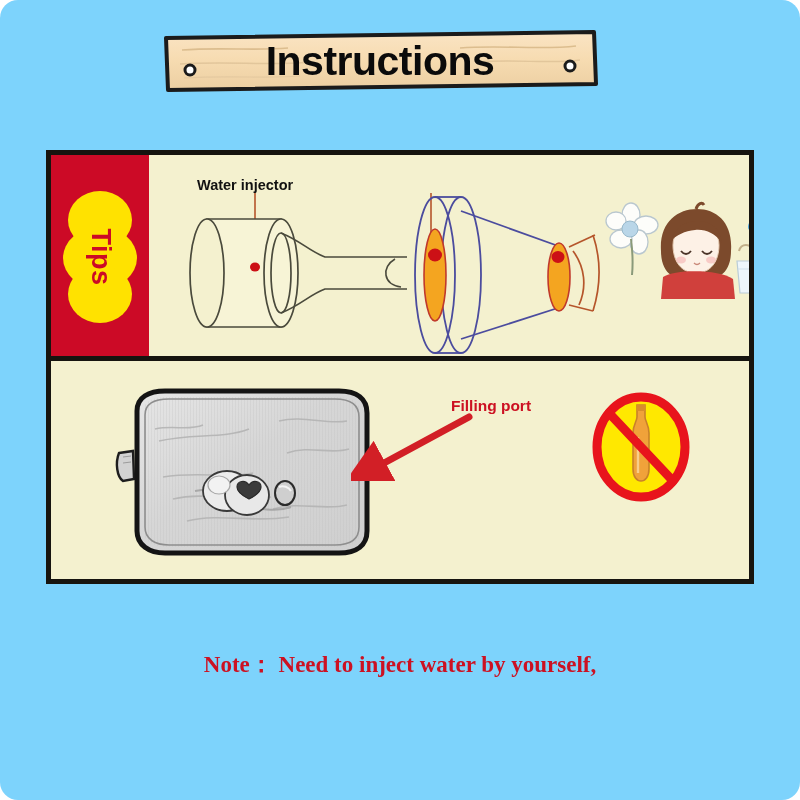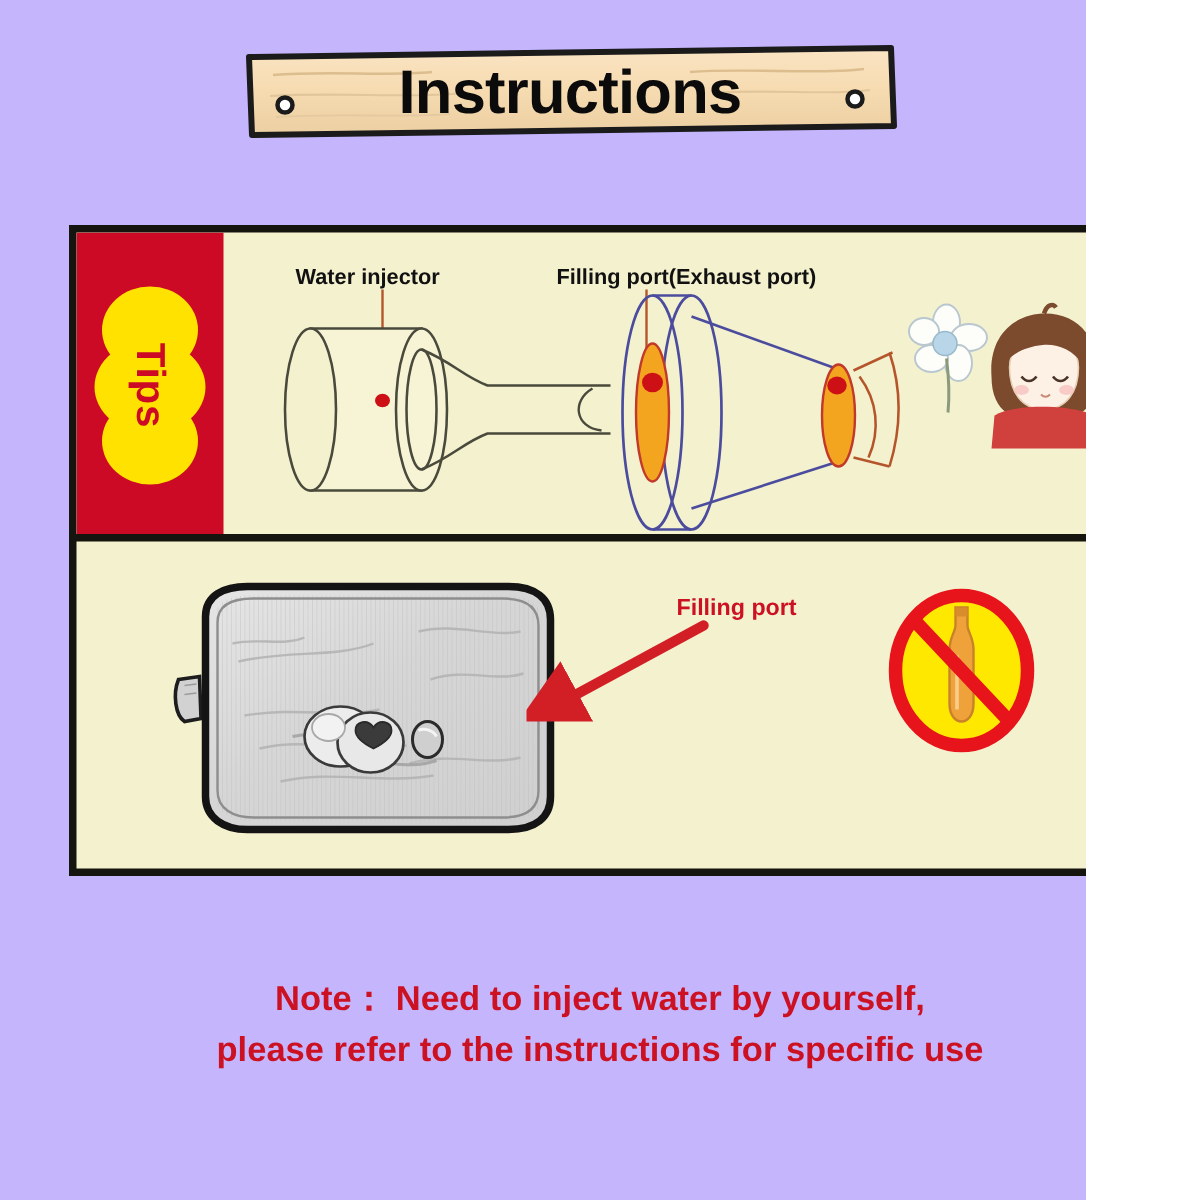--- a/index.html
+++ b/index.html
@@ -2,25 +2,26 @@
 <html><head>
 <meta charset="utf-8">
 <style>
   html, body {
     margin: 0;
     padding: 0;
     background: #ffffff;
   }
   #page {
     position: relative;
-    width: 724px;
+    width: 800px;
     height: 800px;
-    background: #c4b5fd;
+    background: #7dd3fc;
     overflow: hidden;
     font-family: "Liberation Sans", sans-serif;
+    border-radius: 18px;
   }
 
   
   #header-sign {
     position: absolute;
     left: 160px;
     top: 28px;
     width: 440px;
     height: 66px;
   }
@@ -192,21 +193,21 @@
   #footer-note {
     position: absolute;
     left: 0;
     top: 648px;
     width: 800px;
     text-align: center;
     color: #cc1122;
     font-size: 23px;
     font-weight: bold;
     line-height: 34px;
-    font-family: Liberation Sans, sans-serif;
+    font-family: Liberation Serif, serif;
   }
   #footer-note div { white-space: nowrap; }
 </style>
 </head>
 <body>
 
 <div id="page">
 
   <div id="header-sign">
     <svg class="sign-svg" viewBox="0 0 440 66">
@@ -240,21 +241,20 @@
         <div class="blob b2"></div>
         <div class="blob b3"></div>
         <div id="tips-label">Tips</div>
       </div>
     </div>
 
     <div id="panel-one-content">
 
       <div class="diagram-label" id="label-water-injector">Water injector</div>
 
-      <div class="diagram-label" id="label-filling-exhaust">Filling port(Exhaust port)</div>
 
       <svg id="injector-svg" viewBox="0 0 610 204">
 
         <line x1="106" y1="38" x2="106" y2="110" stroke="#b5552b" stroke-width="1.6"></line>
 
         <line x1="282" y1="38" x2="282" y2="96" stroke="#b5552b" stroke-width="1.6"></line>
 
         <g stroke="#4a4a3c" stroke-width="1.7" fill="#f7f4d6">
 
           <path d="M58,64 L132,64 L132,172 L58,172 Z" fill="#f7f4d6"></path>
@@ -449,16 +449,15 @@
 
         <ellipse cx="56" cy="56" rx="44" ry="50" fill="none" stroke="#e8141c" stroke-width="9"></ellipse>
 
         <line x1="24" y1="22" x2="88" y2="90" stroke="#e8141c" stroke-width="9" stroke-linecap="round"></line>
       </svg>
     </div>
   </div>
 
   <div id="footer-note">
     <div>Note： Need to inject water by yourself,</div>
-    <div>please refer to the instructions for specific use</div>
   </div>
 
 </div>
 
 </body></html>

